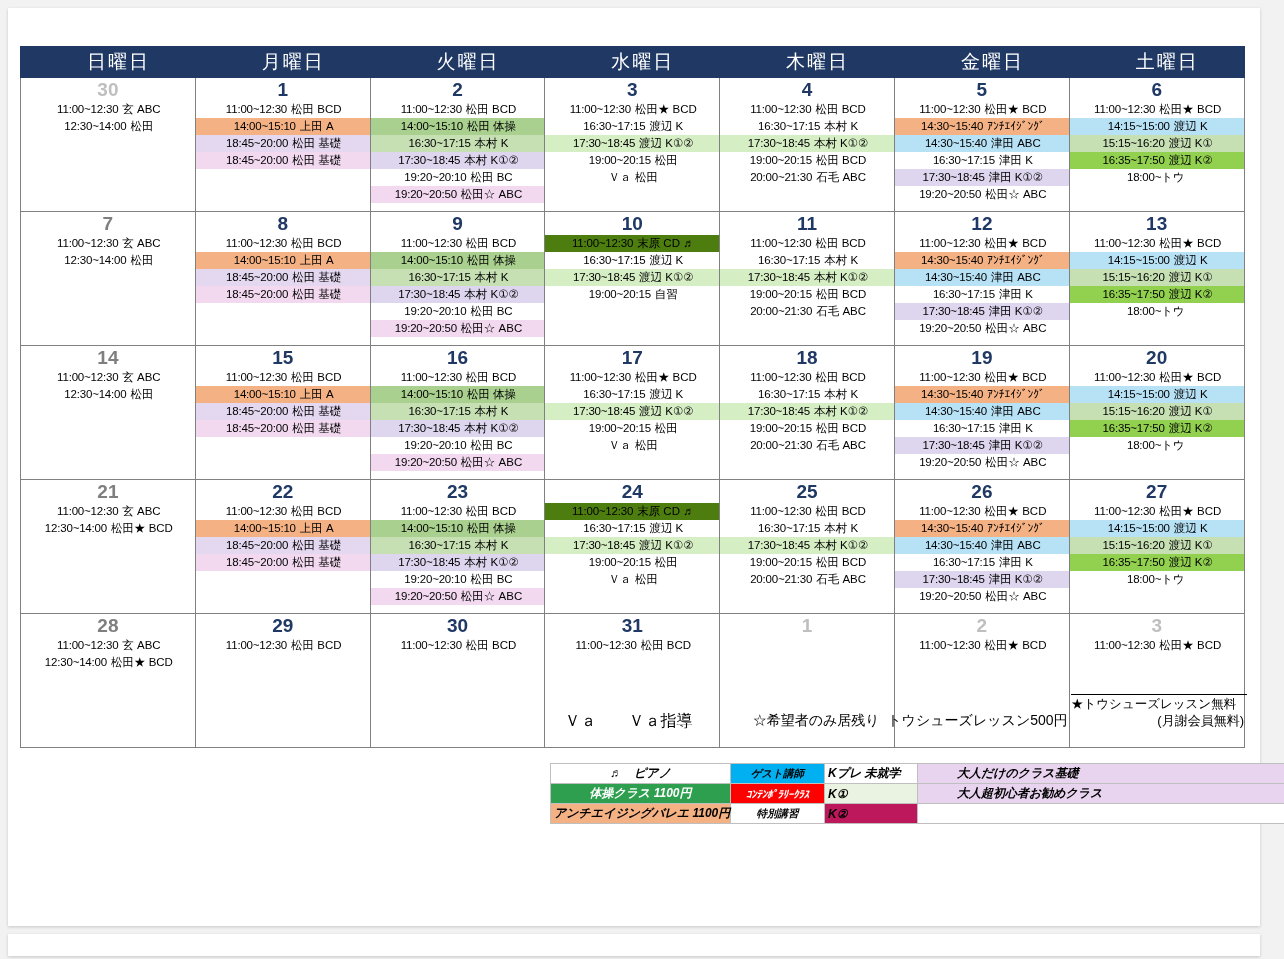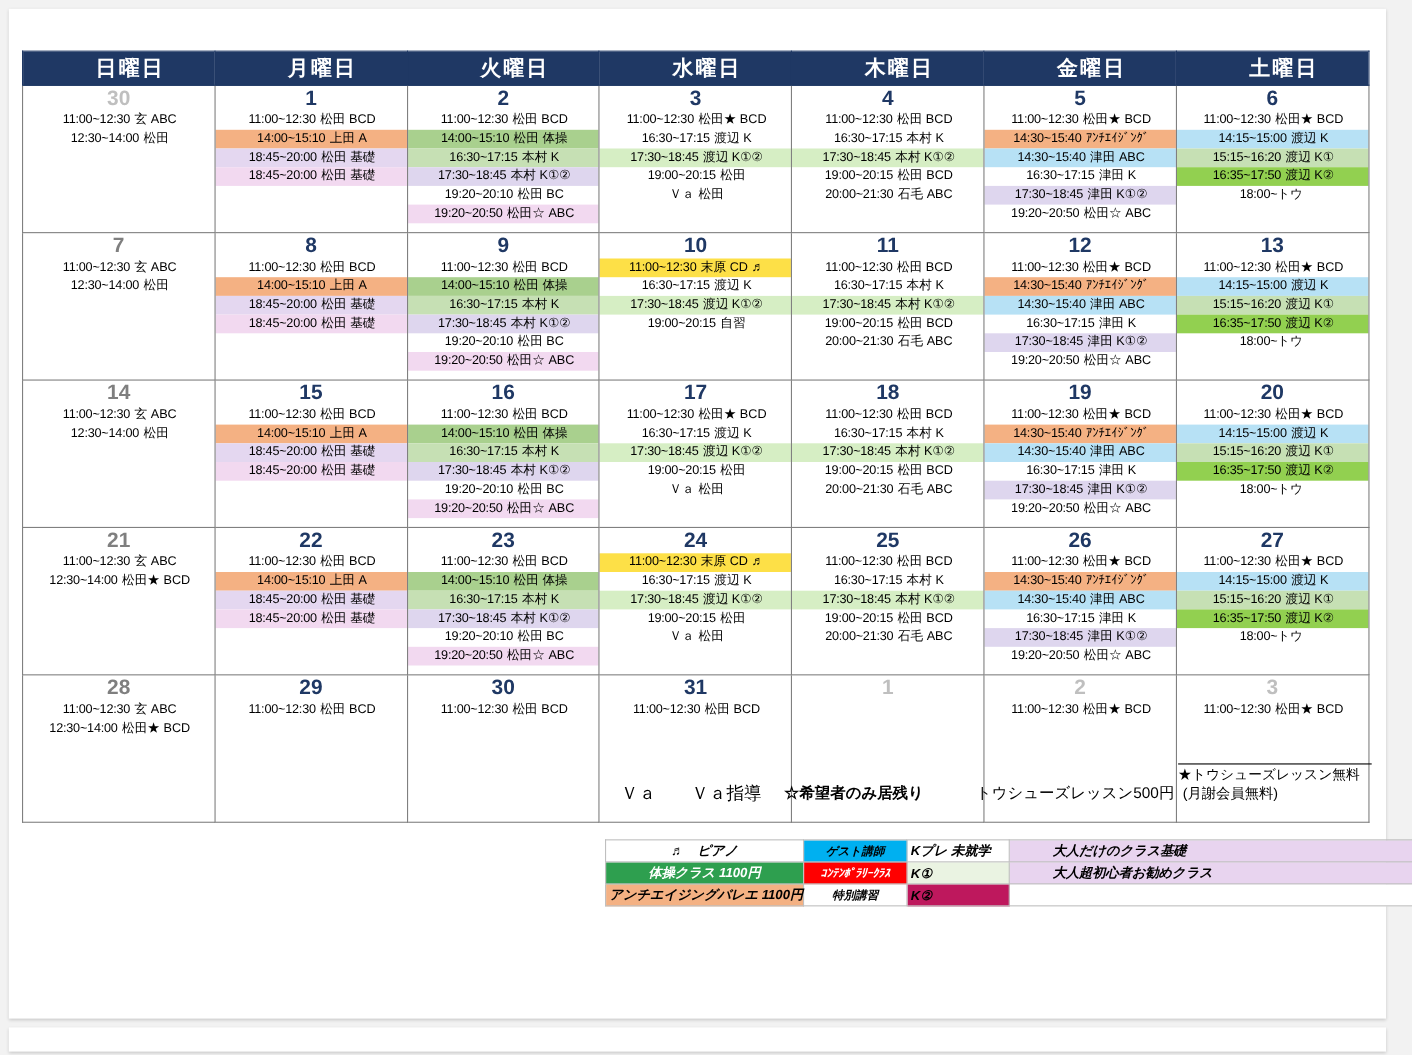--- a/index.html
+++ b/index.html
@@ -39,21 +39,21 @@
     top: 38px;
     border-collapse: collapse;
     table-layout: fixed;
     width: 1224px;
   }
   table.cal col { width: 174.8px; }
   table.cal th {
     background: #1f3864;
     color: #ffffff;
     font-size: 19px;
-    font-weight: bold;
+    font-weight: normal;
     height: 28px;
     border: 1px solid #1f3864;
     letter-spacing: 2px;
     padding-left: 22px;
   }
   table.cal td {
     border: 1px solid #808080;
     vertical-align: top;
     padding: 0;
     height: 133px;
@@ -75,21 +75,21 @@
     line-height: 17px;
     height: 17px;
     white-space: nowrap;
     padding-left: 2px;
     color: #000000;
     overflow: hidden;
   }
   .ev .tm { letter-spacing: -0.2px; }
   .ev .nm { margin-left: 4px; }
   .ev.c-none   { background: transparent; }
-  .ev.c-blue   { background: #fde047; color: #000; }
+  .ev.c-blue   { background: #4d7c0f; color: #000; }
   .ev.c-orange { background: #f4b183; }
   .ev.c-green  { background: #a9d08e; }
   .ev.c-ltgreen{ background: #c6e0b4; }
   .ev.c-cyan   { background: #b7e1f5; }
   .ev.c-purple { background: #e4d7f0; }
   .ev.c-lav    { background: #ded6ee; }
   .ev.c-pink   { background: #f2d9f0; }
   .ev.c-grn2   { background: #92d050; }
   .ev.c-paleg  { background: #d6eec4; }
 
@@ -100,23 +100,23 @@
     top: 700px;
     width: 700px;
     font-size: 13px;
   }
   .notes-line {
     display: flex;
     align-items: center;
     height: 26px;
   }
   .notes-line .n1 { width: 176px; text-align: center; font-size: 16px; }
-  .notes-line .n2 { width: 174px; text-align: left; font-size: 14px; font-weight: bold; }
+  .notes-line .n2 { width: 174px; text-align: right; font-size: 14px; }
   .notes-line .n3 { width: 204px; text-align: center; font-size: 14px; }
-  .notes-line .n4 { width: 176px; font-size: 13px; }
+  .notes-line .n4 { width: 176px; font-size: 13px; text-align: right; }
 
   .legend {
     position: absolute;
     left: 542px;
     top: 755px;
     width: 694px;
     border-collapse: collapse;
     table-layout: fixed;
     font-style: italic;
   }

